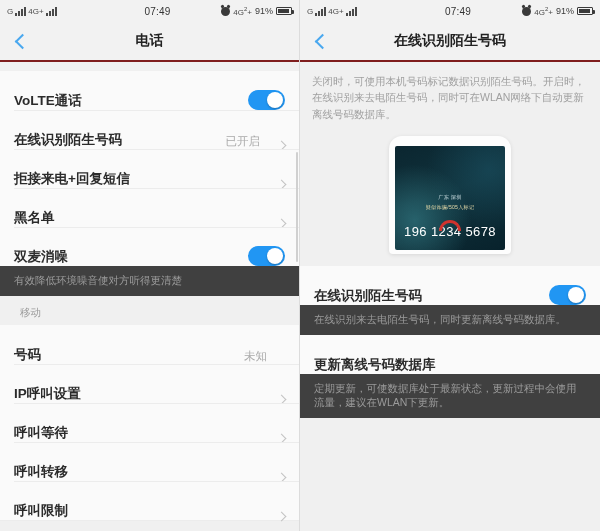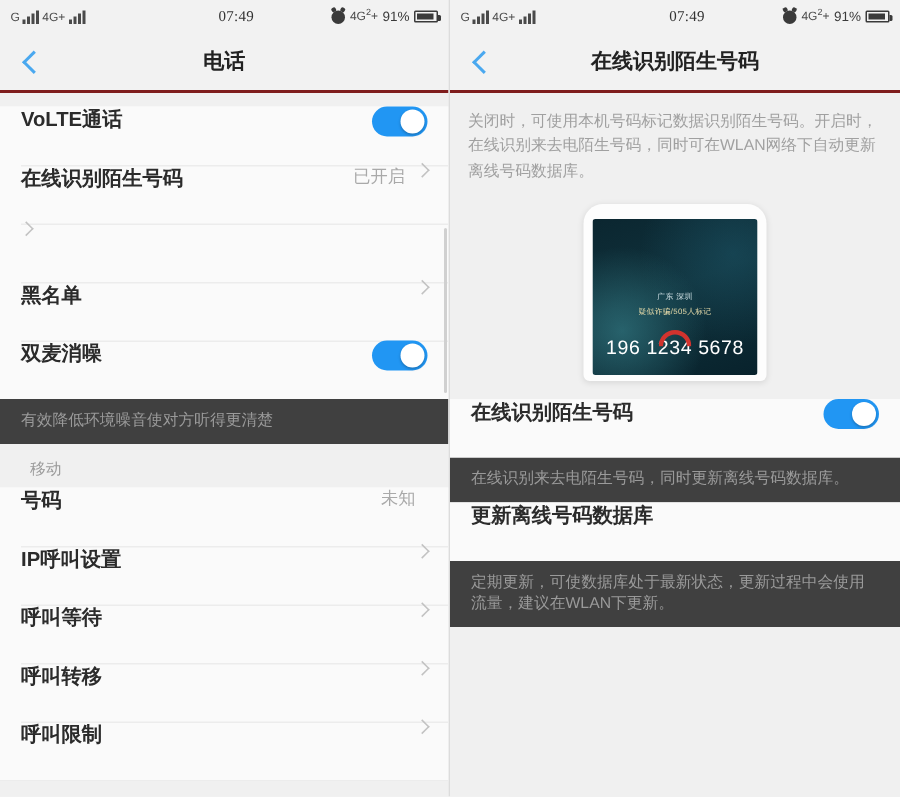--- a/index.html
+++ b/index.html
@@ -14,21 +14,21 @@
   .phone { position: relative; width: 300px; height: 531px; overflow: hidden; background: #f7f7f7; }
   .phone.left { border-right: 1px solid #dcdcdc; }
 
   
   .statusbar {
     height: 22px; background: #f2f2f2; display: flex; align-items: center;
     padding: 0 7px; font-size: 9px; color: #3a3a3a; position: relative;
   }
   .sb-left { display: flex; align-items: center; gap: 2px; }
   .sb-center { position: absolute; left: 16px; right: 0; text-align: center; font-size: 10px;
-               letter-spacing: .2px; color: #333; font-weight: 400; font-family: Liberation Serif, serif; }
+               letter-spacing: .2px; color: #333; font-weight: 400; }
   .sb-right { margin-left: auto; display: flex; align-items: center; gap: 3px; position: relative; z-index: 2;}
   .bars { display: inline-flex; align-items: flex-end; gap: 1px; height: 9px; }
   .bars i { display: block; width: 2px; background: #4a4a4a; }
   .bars i:nth-child(1){ height: 3px; }
   .bars i:nth-child(2){ height: 5px; }
   .bars i:nth-child(3){ height: 7px; }
   .bars i:nth-child(4){ height: 9px; }
   .glyph-g { font-size: 8px; color:#4a4a4a; }
   .net-label { font-size: 8px; color:#4a4a4a; }
   .alarm { width: 9px; height: 9px; border-radius: 50%; background: #3a3a3a; position: relative; }
@@ -49,25 +49,25 @@
   .back-btn { width: 44px; height: 40px; display:flex; align-items:center; justify-content:center; cursor: pointer;}
   .chev-left { width: 11px; height: 11px; border-left: 2.2px solid #4aa8ef; border-bottom: 2.2px solid #4aa8ef;
                transform: rotate(45deg); }
   .nav-title { position: absolute; left: 0; right: 0; text-align: center; font-size: 14px;
                font-weight: 700; color: #222; pointer-events: none; }
 
   
   .scroll { height: calc(531px - 62px); overflow: hidden; position: relative; background: #f0f0f0;}
   .gap { height: 9px; background: #f0f0f0; }
   .group { background: #fafafa; }
-  .row { height: 39px; display: flex; align-items: flex-start; padding: 0 14px 0 14px;
+  .row { height: 39px; display: flex; align-items: flex-end; padding: 0 14px 0 14px;
          background: #fafafa; position: relative; cursor: pointer; }
   .row + .row::before { content:""; position:absolute; left:14px; right:0; top:0; height:1px; background:#ececec; }
   .row-label { font-size: 13.5px; color: #2b2b2b; font-weight: 600; flex: 1; }
-  .row-value { font-size: 11.5px; color: #a9a9a9; margin-right: 8px; }
+  .row-value { font-size: 11.5px; color: #a9a9a9; margin-right: 18px; }
   .chev { width: 7px; height: 7px; border-top: 1.6px solid #c2c2c2; border-right: 1.6px solid #c2c2c2;
           transform: rotate(45deg); }
 
   .toggle { width: 37px; height: 20px; border-radius: 10px; background: #2196f3; position: relative; cursor: pointer; }
   .toggle b { position: absolute; top: 2px; left: 19px; width: 16px; height: 16px; border-radius: 50%;
               background: #fff; box-shadow: 0 1px 2px rgba(0,0,0,.25); }
 
   .hint { font-size: 10.5px; color: #9a9a9a; padding: 7px 14px 9px 14px; background: #404040; line-height: 1.35; }
   .section-head { font-size: 10.5px; color: #9a9a9a; padding: 10px 14px 5px 20px; background: #f0f0f0; }
 
@@ -150,20 +150,21 @@
           <span class="toggle">
               <b></b>
             </span>
         </div>
         <div class="row">
           <span class="row-label">在线识别陌生号码</span>
           <span class="row-value">已开启</span>
           <span class="chev"></span>
         </div>
         <div class="row">
+          <span class="row-label">拒接来电+回复短信</span>
           <span class="chev"></span>
         </div>
         <div class="row">
           <span class="row-label">黑名单</span>
           <span class="chev"></span>
         </div>
         <div class="row">
           <span class="row-label">双麦消噪</span>
           <span class="toggle">
               <b></b>

